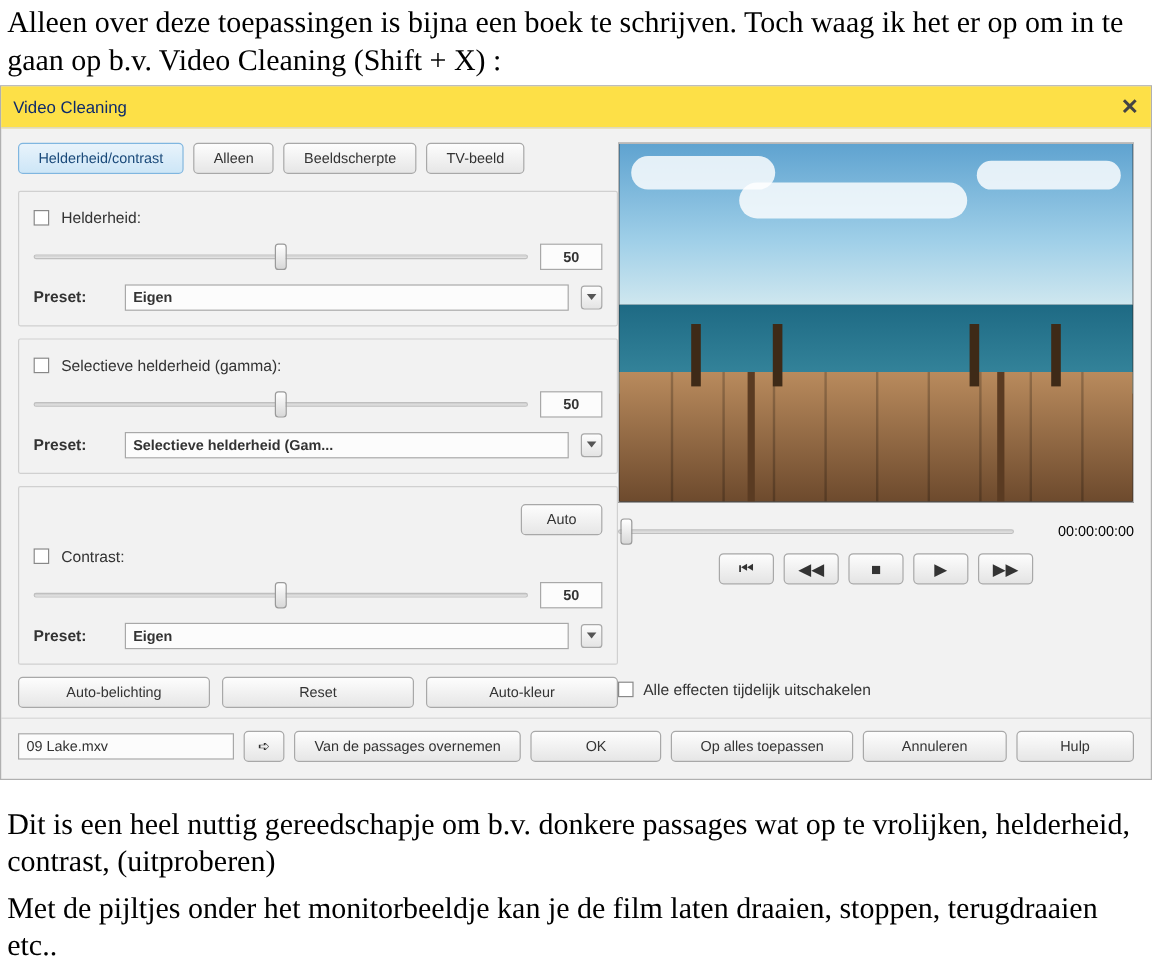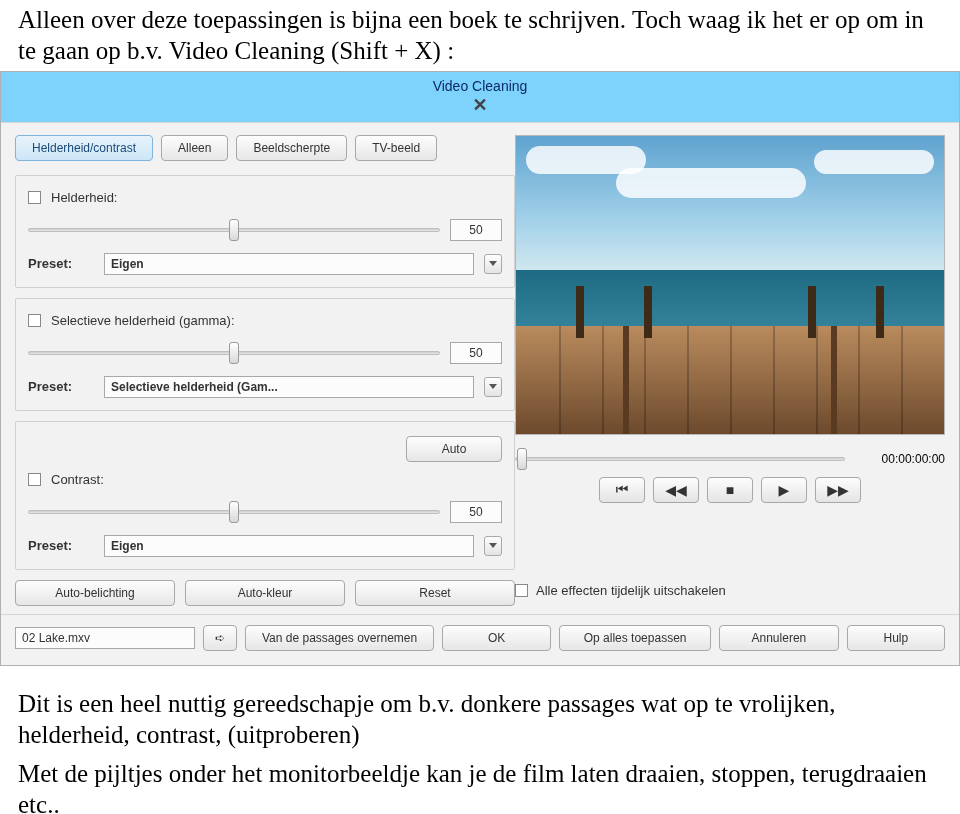--- a/index.html
+++ b/index.html
@@ -1,30 +1,30 @@
 <!DOCTYPE html>
 <html><head>
 <meta charset="utf-8">
 <style>
   * { box-sizing: border-box; margin: 0; padding: 0; font-family: "Segoe UI", Tahoma, Verdana, sans-serif; }
   body { width: 960px; background: #fff; color: #000; font-size: 22px; }
-  .doc-text { padding: 4px 18px; font-size: 25px; line-height: 1.25; font-family: "Times New Roman", serif; }
+  .doc-text { padding: 4px 6px; font-size: 25px; line-height: 1.25; font-family: "Times New Roman", serif; }
   .app-window { border: 1px solid #b0b0b0; background: #f2f2f2; }
-  .title-bar { background: #7dd3fc; padding: 6px 10px; font-size: 14px; color: #0d2a6b; display: flex; justify-content: space-between; align-items: center; border-bottom: 1px solid #d8d8d8; flex-direction: column; }
+  .title-bar { background: #fde047; padding: 6px 10px; font-size: 14px; color: #0d2a6b; display: flex; justify-content: space-between; align-items: center; border-bottom: 1px solid #d8d8d8; }
   .close-x { font-size: 18px; font-weight: bold; color: #444; cursor: pointer; }
   .panel-body { display: flex; padding: 12px 14px 8px 14px; }
   .left-col { flex: 0 0 500px; }
   .right-col { flex: 1; display: flex; flex-direction: column; }
   .tabs { display: flex; gap: 8px; margin-bottom: 14px; }
   .tab, .pill { height: 26px; padding: 0 16px; border: 1px solid #a8a8a8; border-radius: 4px; font-size: 12px; background: linear-gradient(#fdfdfd,#e6e6e6); display: flex; align-items: center; justify-content: center; color: #333; cursor: pointer; white-space: nowrap; }
   .tab.active { background: linear-gradient(#e8f3fb,#cde6f7); border-color: #7fb6e0; color: #1a4a7a; }
   .section { border: 1px solid #d0d0d0; border-radius: 2px; padding: 14px 12px 12px 12px; margin-bottom: 10px; background: #f2f2f2; position: relative; }
   .group-top { display: flex; align-items: center; gap: 10px; margin-bottom: 14px; font-size: 13px; color: #333; }
   .checkbox { width: 13px; height: 13px; border: 1px solid #888; background: #fff; cursor: pointer; }
-  .slider-row { display: flex; align-items: center; gap: 10px; margin-bottom: 12px; }
+  .slider-row { display: flex; align-items: center; gap: 10px; margin-bottom: 12px; font-weight: bold; }
   .slider { flex: 1; position: relative; height: 16px; }
   .track { position: absolute; left: 0; right: 0; top: 50%; height: 4px; border-radius: 3px; background: linear-gradient(#ccc,#e8e8e8); transform: translateY(-50%); border:1px solid #bfbfbf; }
   .thumb { position: absolute; top: 50%; width: 10px; height: 22px; background: linear-gradient(#fff,#d8d8d8); border:1px solid #9a9a9a; border-radius: 3px; transform: translate(-50%,-50%); cursor: pointer; }
   .valbox { width: 52px; height: 22px; border:1px solid #a8a8a8; background:#fcfcfc; font-size:12px; display:flex; align-items:center; justify-content:center; color:#333; }
   .preset-row { display:flex; align-items:center; gap:10px; font-size:13px; color:#333;font-weight:bold; }
   .preset-label { width: 66px; }
   .combo { flex:1; height:22px; border:1px solid #a8a8a8; background:#fcfcfc; display:flex; align-items:center; padding:0 6px; font-size:12px; color:#333; position:relative; }
   .combo-btn { width:18px; height:20px; border:1px solid #a8a8a8; border-radius:3px; background:linear-gradient(#fdfdfd,#e4e4e4); display:flex; align-items:center; justify-content:center; cursor:pointer; }
   .tri { width:0;height:0;border-left:4px solid transparent;border-right:4px solid transparent;border-top:5px solid #555; }
   .auto-btn-row { display:flex; justify-content:flex-end; }
@@ -116,21 +116,21 @@
               <span>Selectieve helderheid (Gam...</span>
             </div>
           <div class="combo-btn">
               <div class="tri"></div>
             </div>
         </div>
       </div>
 
       <div class="section">
         <div class="auto-btn-row" style="margin-bottom:10px;">
-          <div class="pill" style="width:96px">Auto</div>
+          <div class="pill" style="width:68px">Auto</div>
         </div>
         <div class="group-top">
           <span class="checkbox"></span>
           <span>Contrast:</span>
         </div>
         <div class="slider-row">
           <div class="slider">
             <div class="track"></div>
               <div class="thumb" style="left:50%"></div>
           </div>
@@ -142,22 +142,22 @@
               <span>Eigen</span>
             </div>
           <div class="combo-btn">
               <div class="tri"></div>
             </div>
         </div>
       </div>
 
       <div class="action-row">
         <div class="pill" style="flex:1">Auto-belichting</div>
+        <div class="pill" style="flex:1">Reset</div>
         <div class="pill" style="flex:1">Auto-kleur</div>
-        <div class="pill" style="flex:1">Reset</div>
       </div>
     </div>
 
     <div class="right-col">
       <div class="preview">
         <div class="sky"></div>
         <div class="cloud c1"></div>
           <div class="cloud c2"></div>
           <div class="cloud c3"></div>
         <div class="sea"></div>
@@ -202,21 +202,21 @@
         <span class="checkbox"></span>
         <span>Alle effecten tijdelijk uitschakelen</span>
       </div>
     </div>
   </div>
 
   <hr class="sep">
 
   <div class="footer-row">
     <div class="combo combo-narrow">
-        <span>02 Lake.mxv</span>
+        <span>09 Lake.mxv</span>
       </div>
     <div class="pill arrow-btn">➪</div>
     <div class="pill" style="flex:1.3">Van de passages overnemen</div>
     <div class="pill" style="flex:.7">OK</div>
     <div class="pill" style="flex:1.1">Op alles toepassen</div>
     <div class="pill" style="flex:.8">Annuleren</div>
     <div class="pill" style="flex:.6">Hulp</div>
   </div>
 </div>
 

